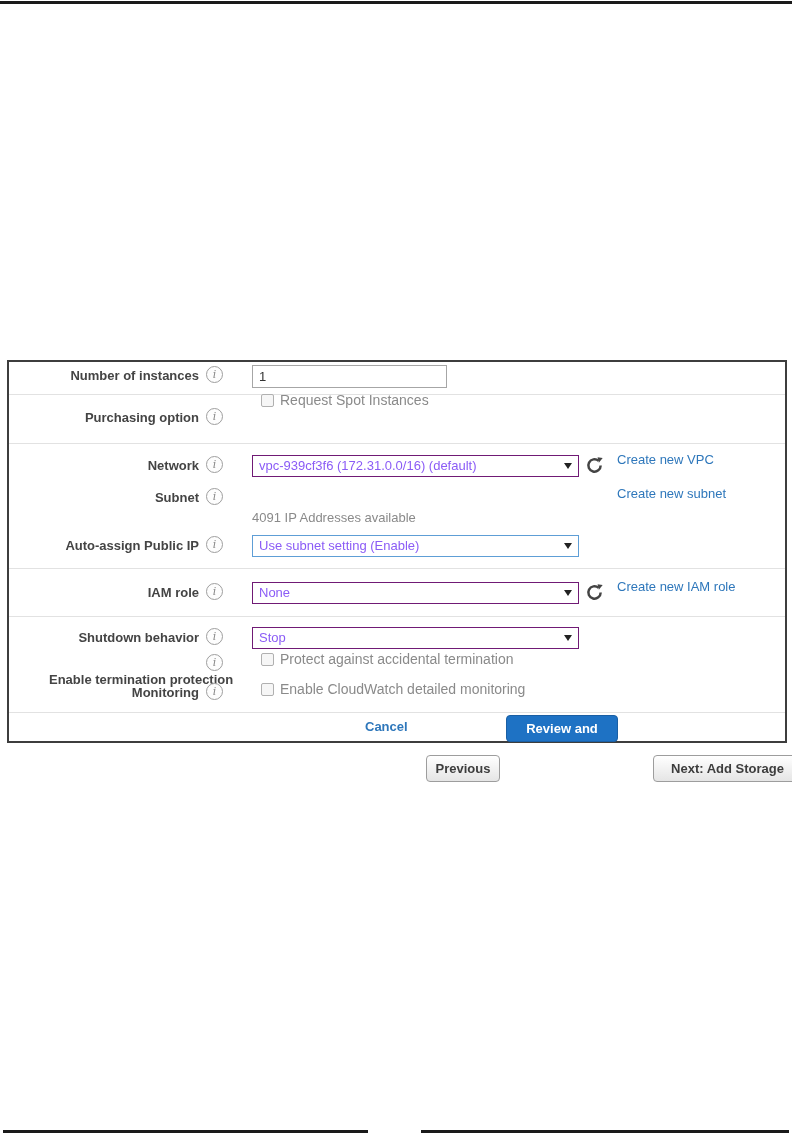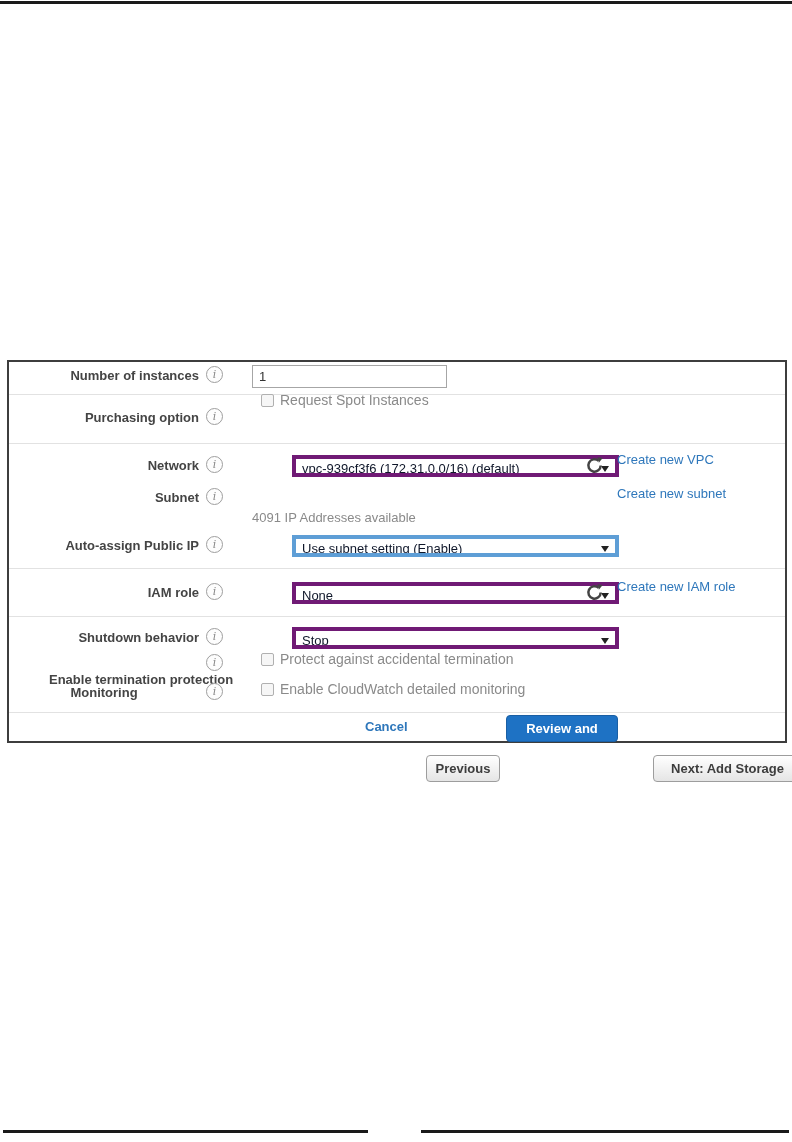--- a/index.html
+++ b/index.html
@@ -31,23 +31,23 @@
     font-size:11px; line-height:15px; text-align:center; background:#fdfdfd;
     cursor:pointer;
   }
   .text-input {
     position:absolute; left:243px; width:195px; height:23px;
     border:1px solid #a6a6a6; font-size:13px; color:#333; padding:0 6px;
     font-family:"Liberation Sans", sans-serif; background:#fff;
   }
   .fake-select {
     position:absolute; left:243px; width:327px; height:22px;
-    border:4px solid #701a75; background:#ffffff; color:#0f172a;
+    border:1px solid #701a75; background:#ffffff; color:#8b5cf6;
     font-size:13px; line-height:20px; padding:0 20px 0 6px;
-    white-space:nowrap; overflow:hidden; cursor:pointer;margin-left:40px;
+    white-space:nowrap; overflow:hidden; cursor:pointer;
   }
   .fake-select.focused { border-color:#5e9ed6; }
   .fake-select .arrow {
     position:absolute; right:6px; top:7px; width:0; height:0;
     border-left:4px solid transparent; border-right:4px solid transparent;
     border-top:6px solid #222;
   }
   .checkbox-row {
     position:absolute; left:252px; display:flex; align-items:center; gap:6px;
   }
@@ -152,21 +152,21 @@
       <span class="arrow"></span>
     </div>
 
     <div class="field-label" style="top:310px;padding-left:40px;">Enable termination protection</div>
     <div class="info-icon" style="top:292px;">i</div>
     <div class="checkbox-row" style="top:289px;">
       <input type="checkbox" class="checkbox" style="">
       <span class="checkbox-label">Protect against accidental termination</span>
     </div>
 
-    <div class="field-label" style="top:323px;text-align:center;">Monitoring</div>
+    <div class="field-label" style="top:323px;">Monitoring</div>
     <div class="info-icon" style="top:321px;">i</div>
     <div class="checkbox-row" style="top:319px;">
       <input type="checkbox" class="checkbox" style="">
       <span class="checkbox-label">Enable CloudWatch detailed monitoring</span>
     </div>
 
     <div class="divider" style="top:350px;"></div>
 
     <span class="cancel-link" style="left:356px; top:357px;text-align:right;">Cancel</span>
     <div class="btn btn-gray" style="left:417px; top:353px; width:74px;">Previous</div>

